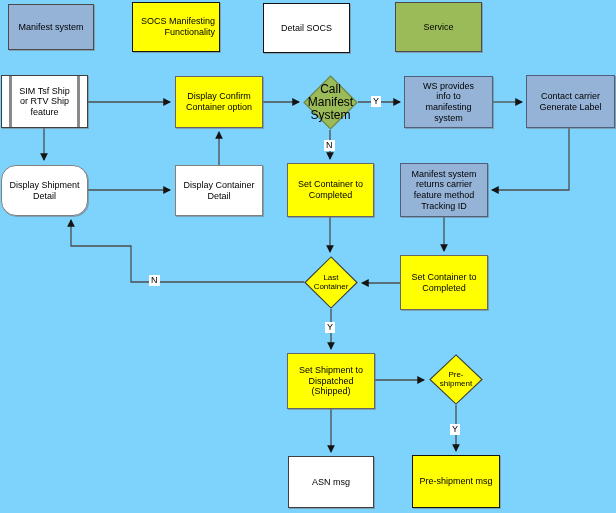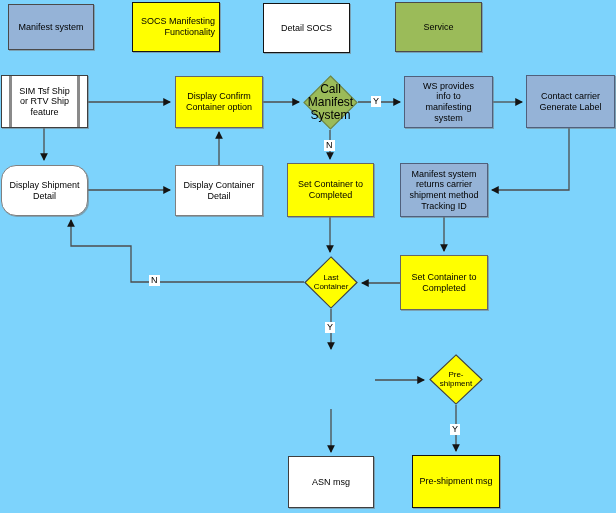--- a/index.html
+++ b/index.html
@@ -103,34 +103,37 @@
 
   <div class="node rect" style="left: 175px; top: 165px; width: 88px; height: 51px; border-color: rgb(128, 128, 128); background-color: rgb(255, 255, 255);">
     <span class="lbl">Display Container Detail</span>
   </div>
 
   <div class="node rect" style="left: 287px; top: 163px; width: 87px; height: 54px; background-color: rgb(255, 255, 0);">
     <span class="lbl">Set Container to Completed</span>
   </div>
 
   <div class="node rect" style="left: 400px; top: 163px; width: 88px; height: 54px; border-color: rgb(80, 96, 124); background-color: rgb(149, 179, 215);">
-    <span class="lbl">Manifest system returns carrier shipment method Tracking ID</span>
+    <span class="lbl">Manifest system returns carrier feature method Tracking ID</span>
   </div>
 
   <div class="node diamond" style="left:304px;top:256px;width:54px;height:53px;">
     <svg viewBox="0 0 55 55" preserveAspectRatio="none">
       <polygon points="27.5,1 54,27.5 27.5,54 1,27.5" stroke="#3f3f3f" stroke-width="1.2" fill="#ffff00"></polygon>
     </svg>
     <span class="dlabel f8">Last Container</span>
   </div>
 
   <div class="node rect" style="left: 400px; top: 255px; width: 88px; height: 55px; background-color: rgb(255, 255, 0);">
     <span class="lbl">Set Container to Completed</span>
   </div>
 
+  <div class="node rect" style="left: 287px; top: 353px; width: 88px; height: 56px; background-color: rgb(255, 255, 0);">
+    <span class="lbl">Set Shipment to Dispatched (Shipped)</span>
+  </div>
 
   <div class="node diamond" style="left:429px;top:354px;width:54px;height:51px;">
     <svg viewBox="0 0 55 55" preserveAspectRatio="none">
       <polygon points="27.5,1 54,27.5 27.5,54 1,27.5" stroke="#3f3f3f" stroke-width="1.2" fill="#ffff00"></polygon>
     </svg>
     <span class="dlabel f8">Pre-shipment</span>
   </div>
 
   <div class="node rect" style="left: 288px; top: 456px; width: 86px; height: 52px; border-color: rgb(63, 63, 63); background-color: rgb(255, 255, 255);">
     <span class="lbl">ASN msg</span>

